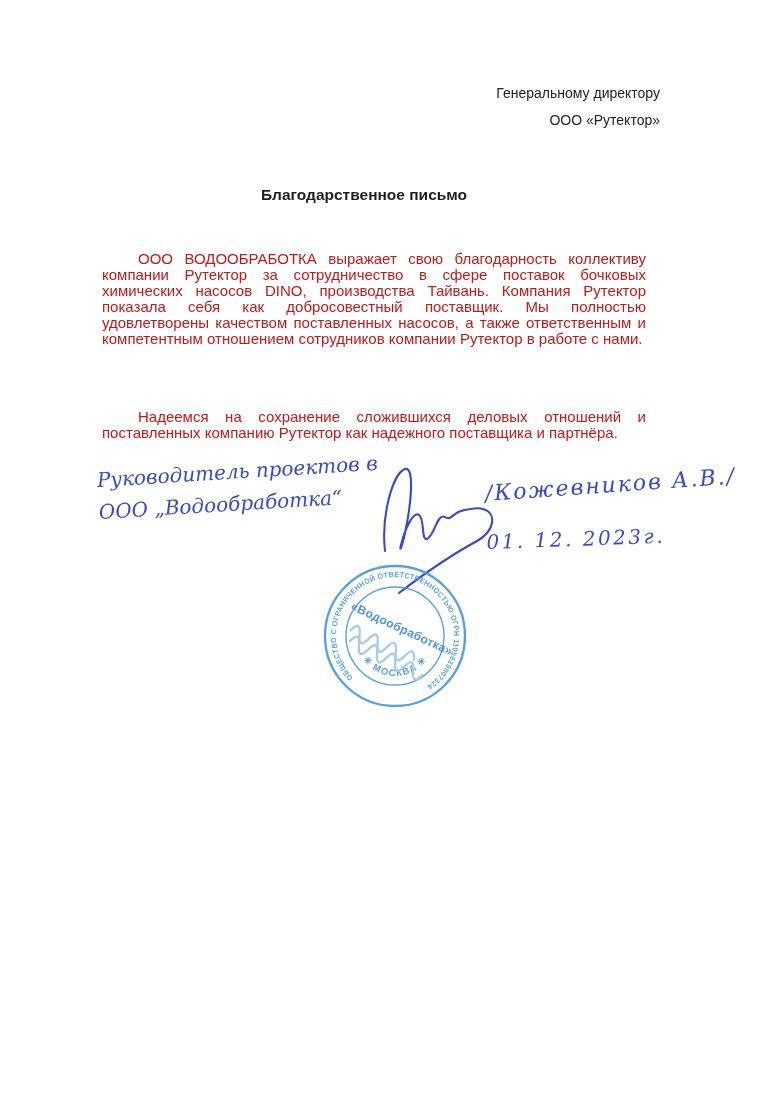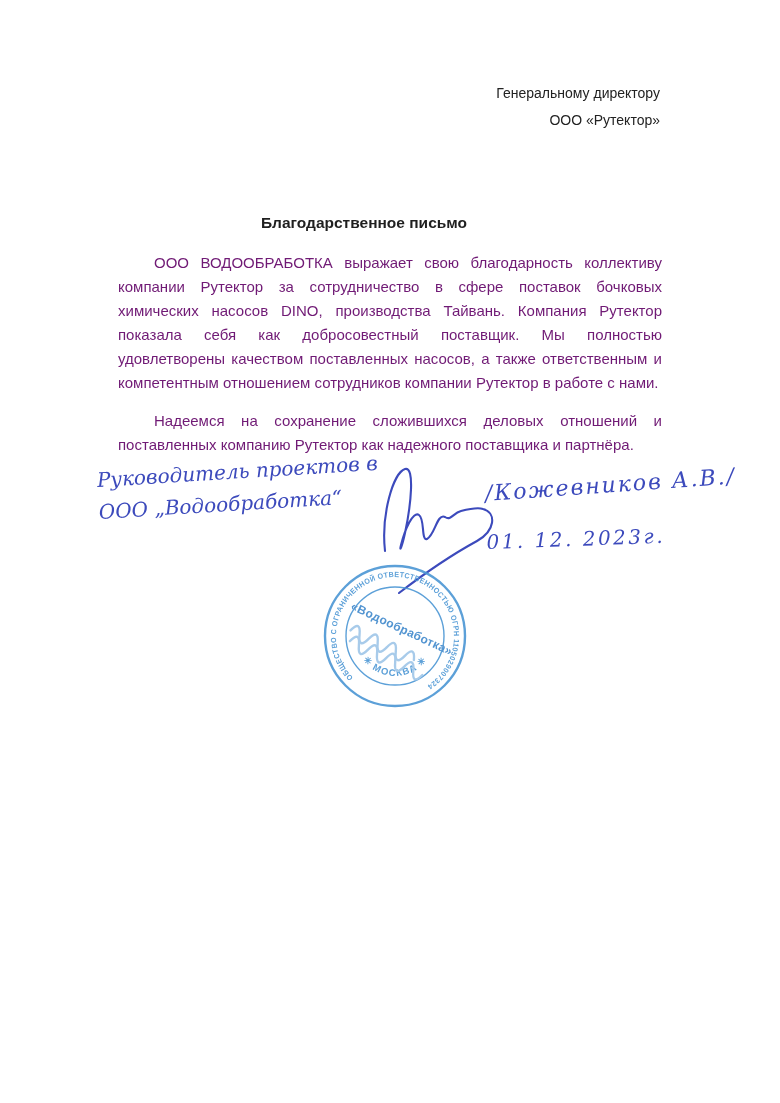--- a/index.html
+++ b/index.html
@@ -20,30 +20,29 @@
     color:#222222;
     margin-left:44px;
   }
   .letter-title {
     position:absolute;
     top:186px; left:104px; width:520px;
     text-align:center;
     font-weight:bold;
     font-size:15.5px;
     color:#1f1f1f;
-    margin-top:28px;
   }
   .para {
     position:absolute;
-    left:118px; width:544px;
+    left:102px; width:544px;
     font-size:15px;
-    line-height:24px;
+    line-height:16px;
     text-align:justify;
     text-indent:36px;
-    color:#701a75;
+    color:#b91c1c;
   }
   .para1 { top:236px; }
   .para2 { top:394px; }
 
   
   .hw {
     font-family:"DejaVu Serif", serif;
     font-style:italic;
     color:#3c4abc;
   }

